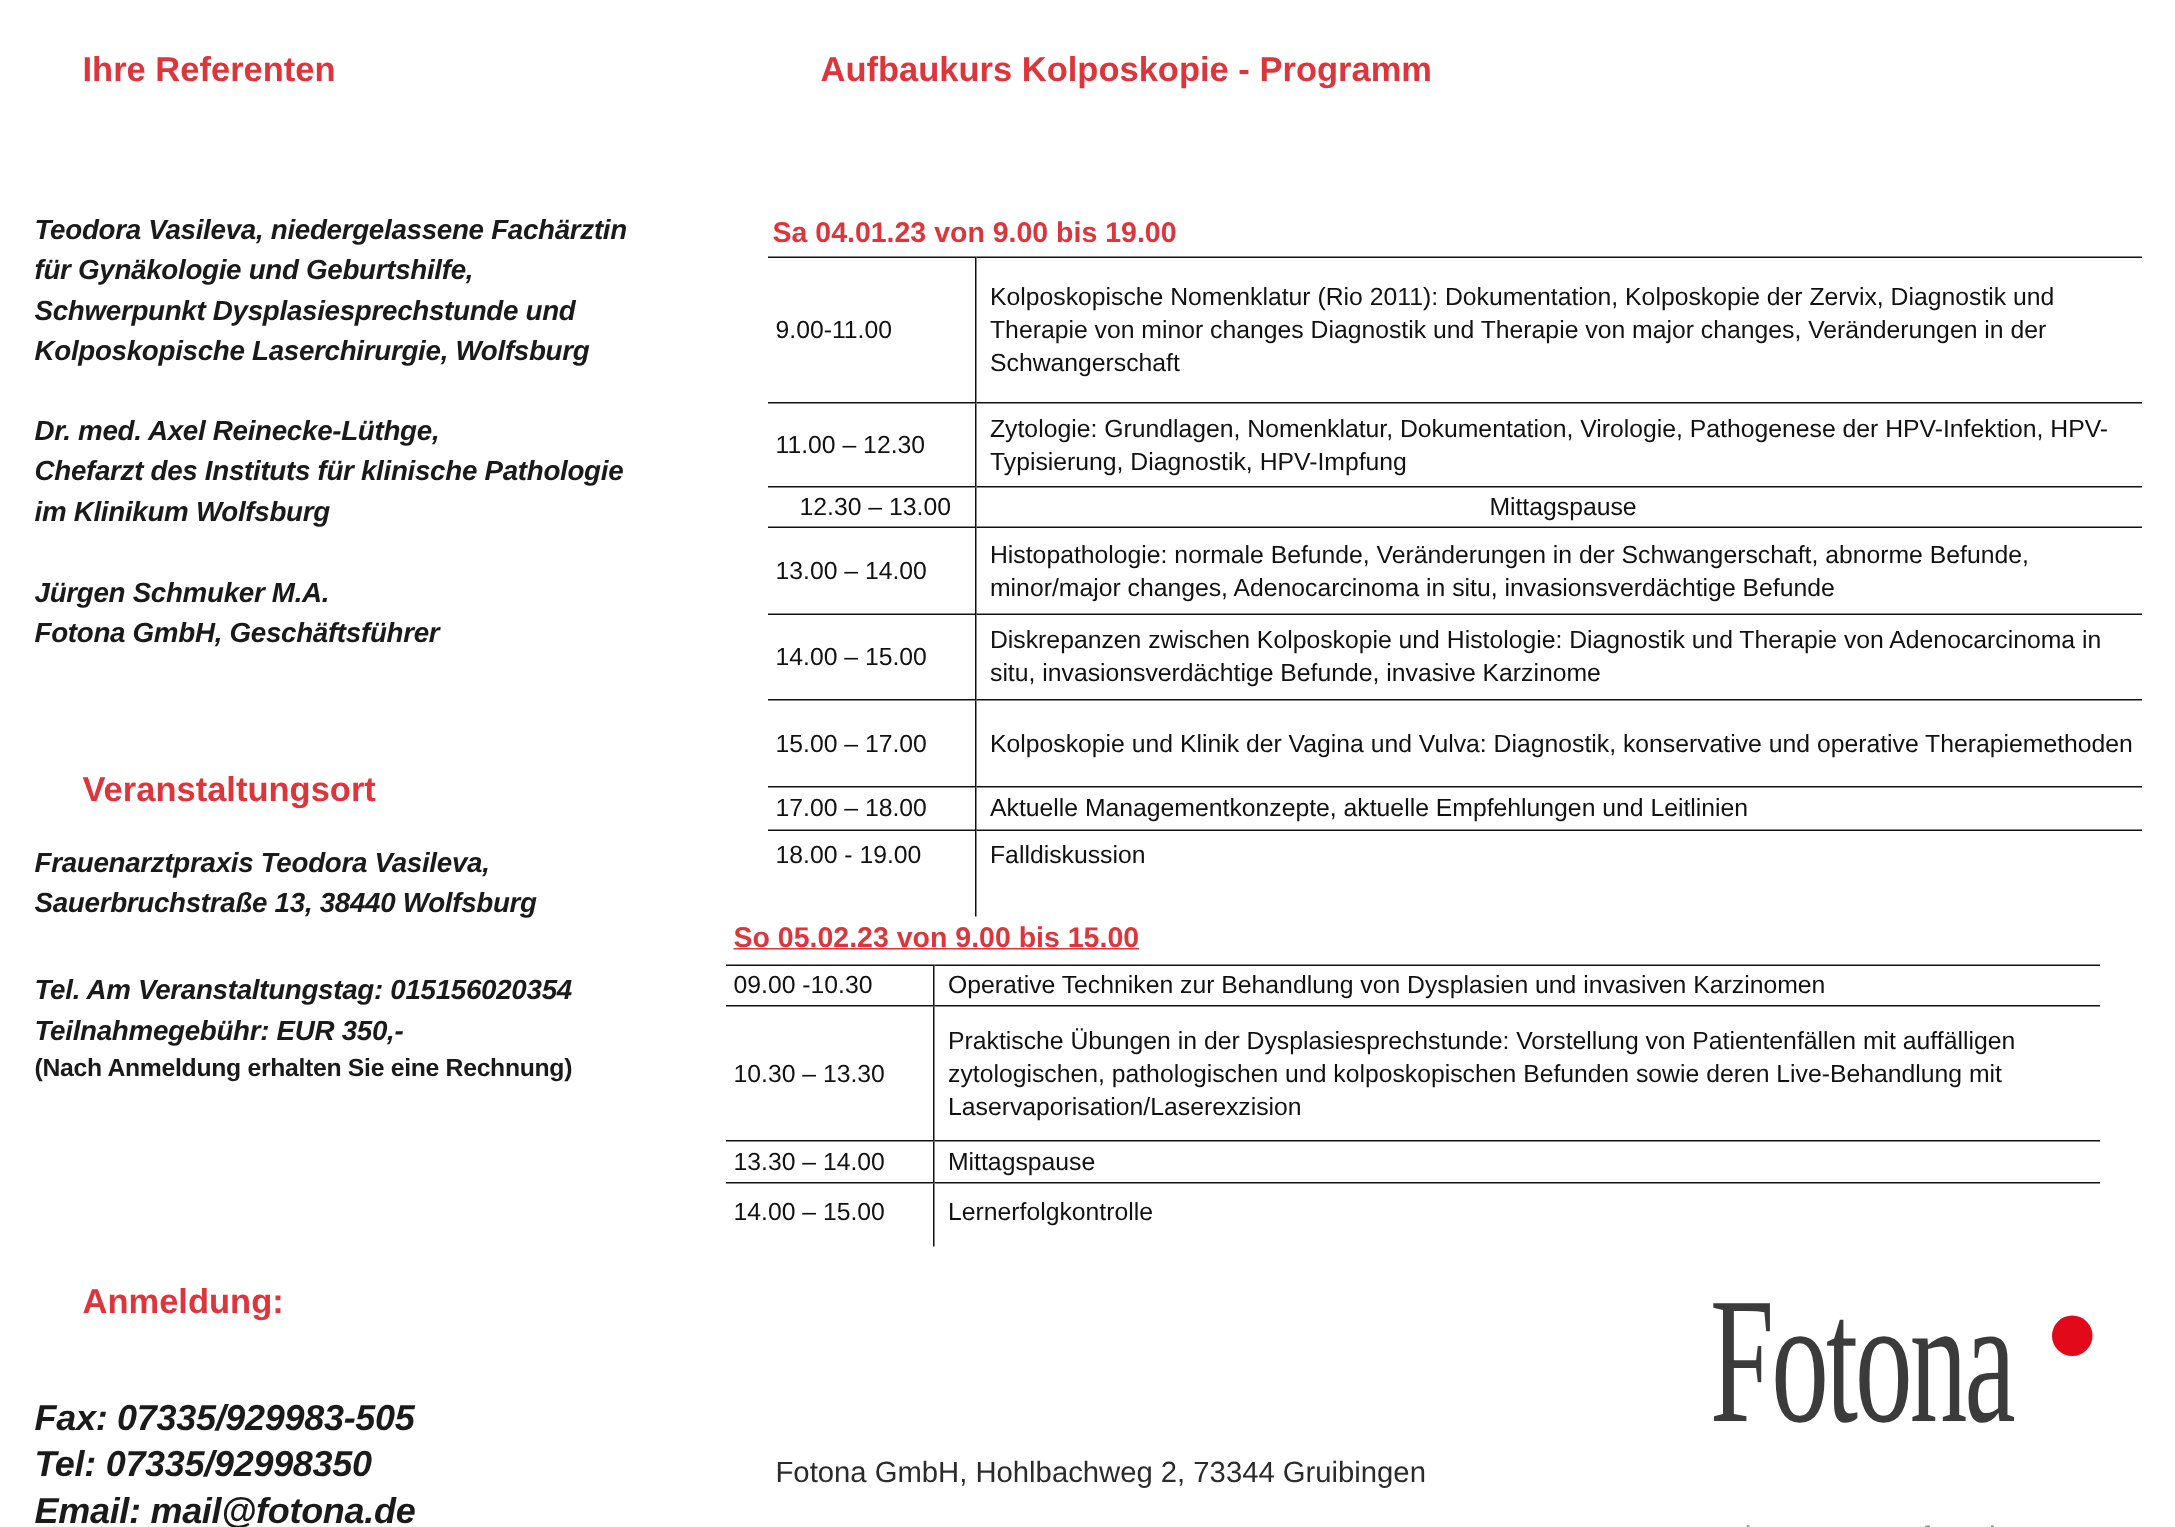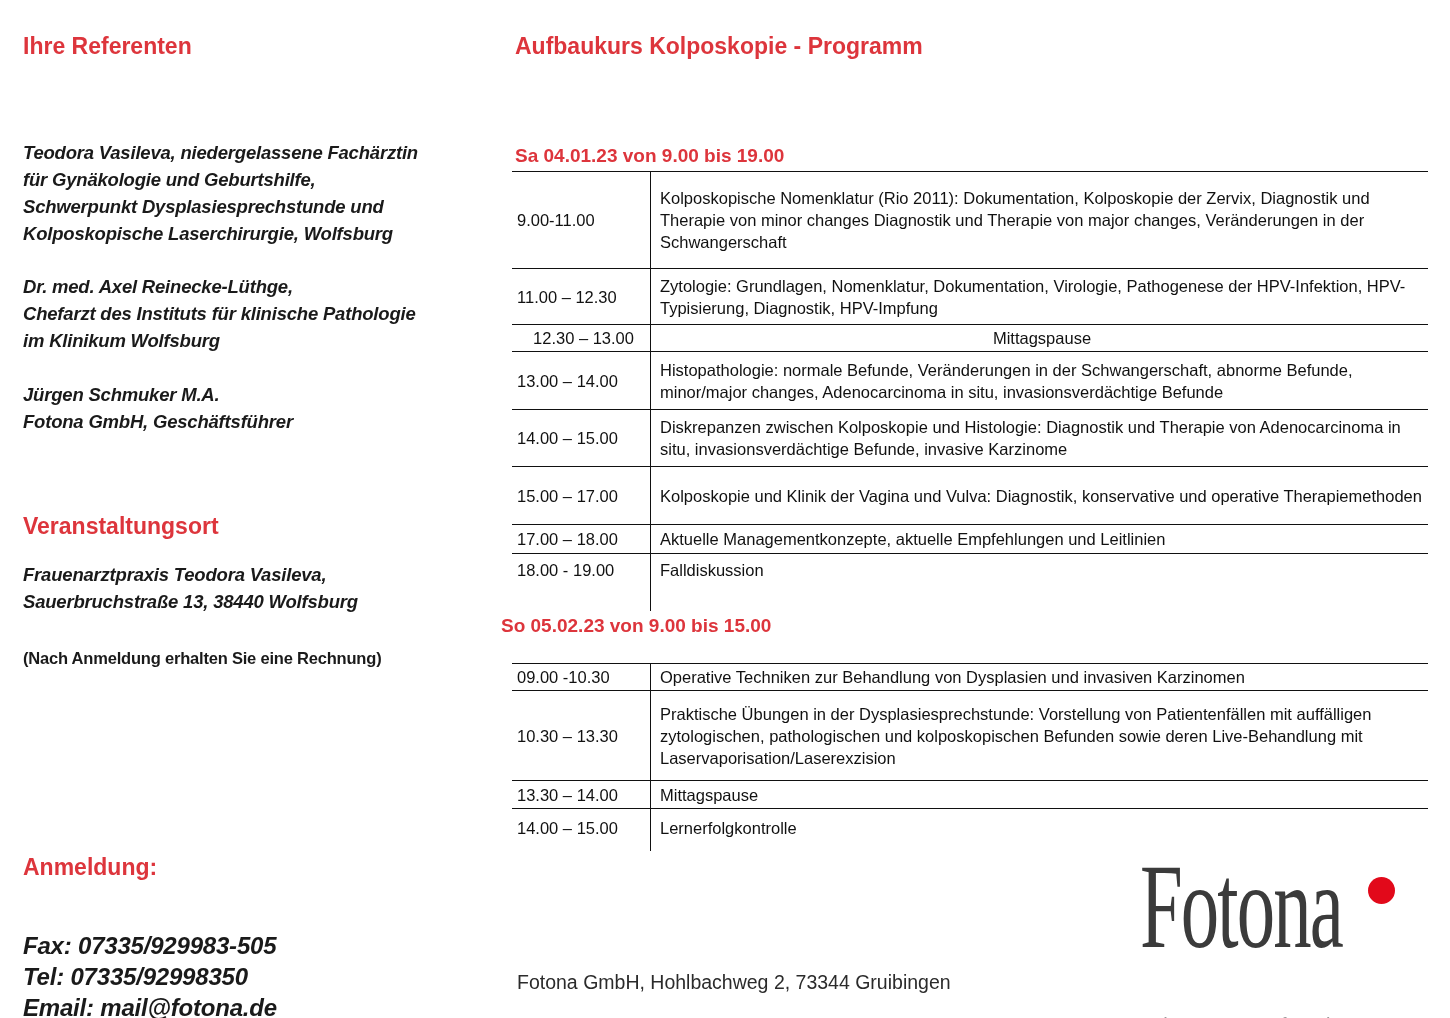--- a/index.html
+++ b/index.html
@@ -10,21 +10,21 @@
     --dot-red:#e2091a;
   }
   html,body{margin:0;padding:0;}
   body{
     width:1450px;height:1018px;position:relative;background:#ffffff;
     font-family:"Liberation Sans",sans-serif;color:var(--ink);
     overflow:hidden;
   }
   .abs{position:absolute;}
   .ml{white-space:pre-line;}
-  .red-heading{color:var(--red);font-weight:bold;font-size:23px;letter-spacing:0px;}
+  .red-heading{color:var(--red);font-weight:bold;font-size:23px;letter-spacing:0px;margin-left:32px;}
   .day-heading{color:var(--red);font-weight:bold;font-size:19px;}
   .bi{font-weight:bold;font-style:italic;font-size:18.5px;line-height:27px;letter-spacing:-0.2px;}
   .bi-small{font-weight:bold;font-size:16.5px;line-height:24px;letter-spacing:-0.2px;}
   .contact{font-weight:bold;font-style:italic;font-size:24px;line-height:31px;letter-spacing:-0.2px;margin-top:20px;}
 
   table.program{
     border-collapse:collapse;table-layout:fixed;width:916px;
     font-size:16.5px;line-height:22px;color:#111;
   }
   table.program tr{border-top:1.5px solid #111;}
@@ -63,20 +63,22 @@
 
 <div class="abs bi ml" style="left:23px;top:381px;width:450px;">Jürgen Schmuker M.A.
 Fotona GmbH, Geschäftsführer</div>
 
 <div class="abs red-heading" style="left:23px;top:513px;">Veranstaltungsort</div>
 
 <div class="abs bi ml" style="left:23px;top:561px;width:450px;">Frauenarztpraxis Teodora Vasileva,
 Sauerbruchstraße 13, 38440 Wolfsburg</div>
 
 <div class="abs" style="left:23px;top:646px;width:460px;">
+  <div class="bi ml">Tel. Am Veranstaltungstag: 015156020354
+Teilnahmegebühr: EUR 350,-</div>
   <div class="bi-small">(Nach Anmeldung erhalten Sie eine Rechnung)</div>
 </div>
 
 <div class="abs red-heading" style="left:23px;top:854px;">Anmeldung:</div>
 
 <div class="abs contact ml" style="left:23px;top:910px;width:450px;">Fax: 07335/929983-505
 Tel: 07335/92998350
 Email: mail@fotona.de</div>
 
 <div class="abs red-heading" style="left:515px;top:33px;">Aufbaukurs Kolposkopie - Programm</div>
@@ -113,23 +115,23 @@
     <td class="time">17.00 – 18.00</td>
     <td class="topic">Aktuelle Managementkonzepte, aktuelle Empfehlungen und Leitlinien</td>
   </tr>
   <tr class="t1r8">
     <td class="time">18.00 - 19.00</td>
     <td class="topic">Falldiskussion</td>
   </tr>
 </tbody>
   </table>
 
-<div class="abs day-heading" style="left:501px;top:615px;">So 05.02.23 von 9.00 bis 15.00</div>
+<div class="abs day-heading" style="left:489px;top:615px;text-decoration:underline;">So 05.02.23 von 9.00 bis 15.00</div>
 
-<table class="program abs" style="left:512px;top:643px;margin-top:20px;">
+<table class="program abs" style="left:484px;top:643px;">
   <tbody>
       <tr class="t2r1">
     <td class="time">09.00 -10.30</td>
     <td class="topic">Operative Techniken zur Behandlung von Dysplasien und invasiven Karzinomen</td>
   </tr>
   <tr class="t2r2">
     <td class="time">10.30 – 13.30</td>
     <td class="topic">Praktische Übungen in der Dysplasiesprechstunde: Vorstellung von Patientenfällen mit auffälligen zytologischen, pathologischen und kolposkopischen Befunden sowie deren Live-Behandlung mit Laservaporisation/Laserexzision</td>
   </tr>
   <tr class="t2r3">

